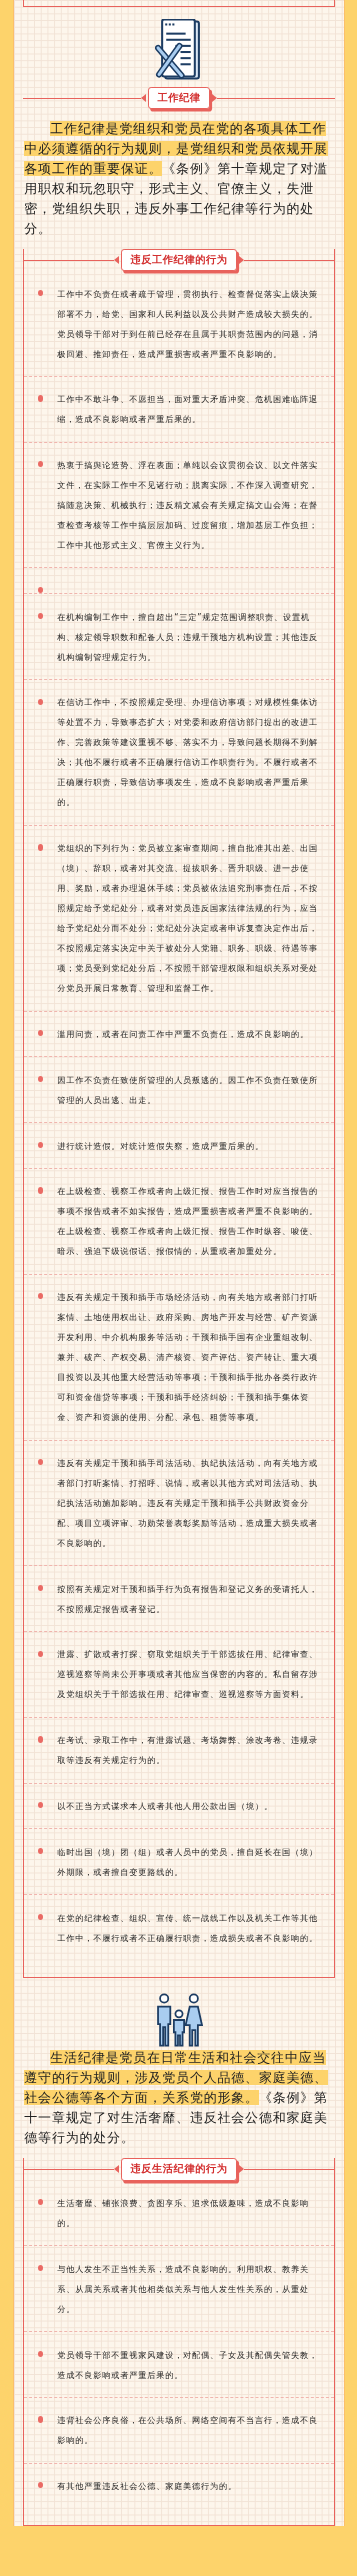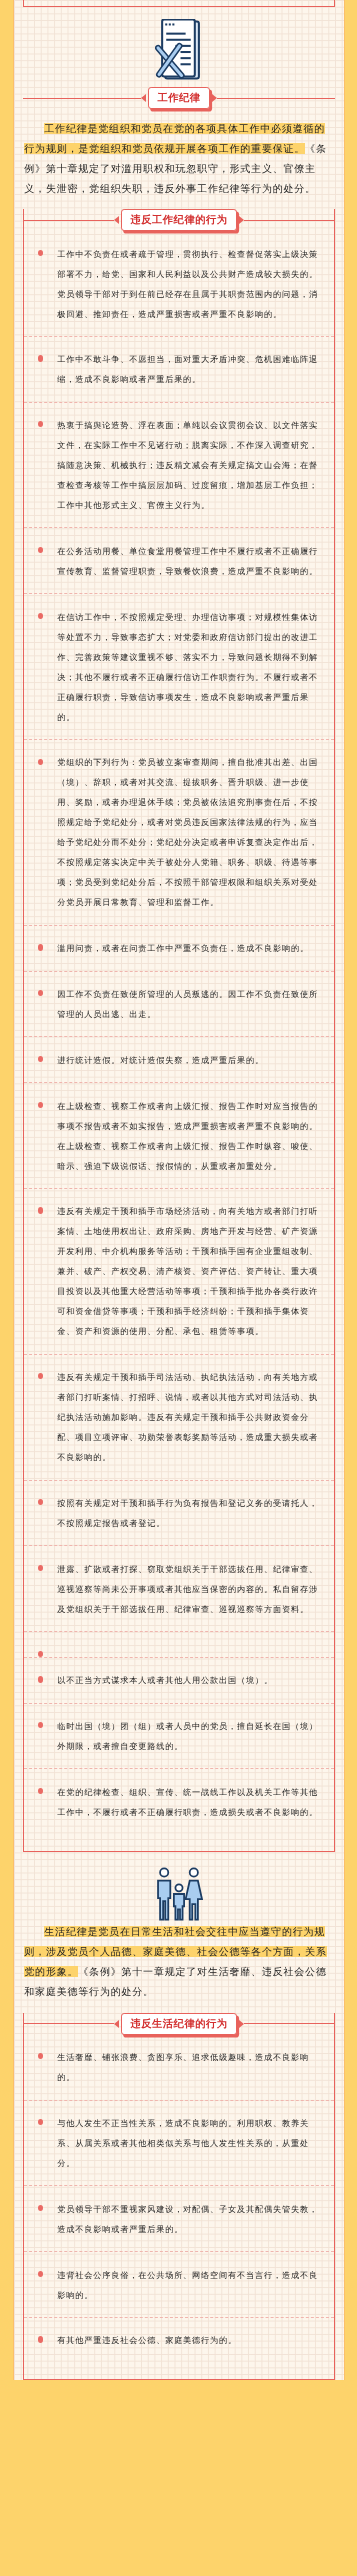--- a/index.html
+++ b/index.html
@@ -8,21 +8,21 @@
 .card{position:relative;margin:0 12px 0 13px;background-color:#fdf6ec;
  background-image:linear-gradient(#f2e3d6 0.5px,transparent 0.5px),linear-gradient(90deg,#f2e3d6 0.5px,transparent 0.5px);
  background-size:6.7px 6.7px;border-left:1.5px solid #fbbf6a;border-right:1.5px solid #fbbf6a;padding:0 9.3px}
 .topbox{height:6.7px;border:1px solid #e8625c;border-top:none;margin:0 0 0 0}
 .icon-wrap{display:flex;justify-content:center;padding-top:12.4px}
 .section-title{position:relative;display:flex;align-items:center;justify-content:flex-start;margin:4.1px 0 9.3px}
 .section-title .line{flex:1;height:1px;background:#e8625c}
 .section-title .tri-l{width:0;height:0;border-top:4.1px solid transparent;border-bottom:4.1px solid transparent;border-right:5.2px solid #e8625c;margin-right:2.1px}
 .section-title .tri-r{width:0;height:0;border-top:4.1px solid transparent;border-bottom:4.1px solid transparent;border-left:5.2px solid #e8625c;margin-left:2.1px}
 .badge{background:#fff;border:1px solid #e8625c;border-radius:3.1px;box-shadow:2.1px 2.6px 0 #e8625c;padding:3.1px 8.2px;color:#d32f2f;font-weight:bold;font-size:10.3px;letter-spacing:0.5px;white-space:nowrap}
-.intro{font-size:10px;line-height:20px;letter-spacing:0.8px;text-indent:2em;padding:0 1px 10.3px}
+.intro{font-size:13px;line-height:20px;letter-spacing:0.8px;text-indent:2em;padding:0 1px 10.3px}
 .hl{background:#fdd36b}
 .box{border:1px solid #e8625c;border-top:none;margin:0 0 0 0;position:relative}
 .box-head{position:relative;display:flex;align-items:center;margin:0 -1px}
 .box-head .line{flex:1;height:1px;background:#e8625c}
 .list{list-style:none}
 .list li{position:relative;padding:12.4px 9.3px 12.4px 33px;font-size:8.2px;line-height:20px;letter-spacing:0.8px;border-bottom:0.5px dashed #f0b5ae}
 .list li:last-child{border-bottom:none;padding-bottom:29px}
 .list li .dot{position:absolute;left:14px;top:18.5px;width:5.2px;height:6.2px;border-radius:50%;background:#ea6a64}
 svg{display:block}
 </style>
@@ -71,32 +71,33 @@
         <div class="line"></div>
         <div class="tri-l"></div>
         <div class="badge">违反工作纪律的行为</div>
         <div class="tri-r"></div>
         <div class="line"></div>
       </div>
       <ul class="list">
         <li><span class="dot"></span><span>工作中不负责任或者疏于管理，贯彻执行、检查督促落实上级决策部署不力，给党、国家和人民利益以及公共财产造成较大损失的。党员领导干部对于到任前已经存在且属于其职责范围内的问题，消极回避、推卸责任，造成严重损害或者严重不良影响的。</span></li>
         <li><span class="dot"></span><span>工作中不敢斗争、不愿担当，面对重大矛盾冲突、危机困难临阵退缩，造成不良影响或者严重后果的。</span></li>
         <li><span class="dot"></span><span>热衷于搞舆论造势、浮在表面；单纯以会议贯彻会议、以文件落实文件，在实际工作中不见诸行动；脱离实际，不作深入调查研究，搞随意决策、机械执行；违反精文减会有关规定搞文山会海；在督查检查考核等工作中搞层层加码、过度留痕，增加基层工作负担；工作中其他形式主义、官僚主义行为。</span></li>
-        <li><span class="dot"></span><span>在公务活动用餐、单位食堂用餐管理工作中不履行或者不正确履行宣传教育、监督管理职责，导致餐饮浪费，造成严重不良影响的。</span></li>
+        <li><span class="dot"></span></li>
+        <li><span class="dot"></span><span>在机构编制工作中，擅自超出“三定”规定范围调整职责、设置机构、核定领导职数和配备人员；违规干预地方机构设置；其他违反机构编制管理规定行为。</span></li>
         <li><span class="dot"></span><span>在信访工作中，不按照规定受理、办理信访事项；对规模性集体访等处置不力，导致事态扩大；对党委和政府信访部门提出的改进工作、完善政策等建议重视不够、落实不力，导致问题长期得不到解决；其他不履行或者不正确履行信访工作职责行为。不履行或者不正确履行职责，导致信访事项发生，造成不良影响或者严重后果的。</span></li>
         <li><span class="dot"></span><span>党组织的下列行为：党员被立案审查期间，擅自批准其出差、出国（境）、辞职，或者对其交流、提拔职务、晋升职级、进一步使用、奖励，或者办理退休手续；党员被依法追究刑事责任后，不按照规定给予党纪处分，或者对党员违反国家法律法规的行为，应当给予党纪处分而不处分；党纪处分决定或者申诉复查决定作出后，不按照规定落实决定中关于被处分人党籍、职务、职级、待遇等事项；党员受到党纪处分后，不按照干部管理权限和组织关系对受处分党员开展日常教育、管理和监督工作。</span></li>
         <li><span class="dot"></span><span>滥用问责，或者在问责工作中严重不负责任，造成不良影响的。</span></li>
         <li><span class="dot"></span><span>因工作不负责任致使所管理的人员叛逃的。因工作不负责任致使所管理的人员出逃、出走。</span></li>
         <li><span class="dot"></span><span>进行统计造假。对统计造假失察，造成严重后果的。</span></li>
         <li><span class="dot"></span><span>在上级检查、视察工作或者向上级汇报、报告工作时对应当报告的事项不报告或者不如实报告，造成严重损害或者严重不良影响的。在上级检查、视察工作或者向上级汇报、报告工作时纵容、唆使、暗示、强迫下级说假话、报假情的，从重或者加重处分。</span></li>
         <li><span class="dot"></span><span>违反有关规定干预和插手市场经济活动，向有关地方或者部门打听案情、土地使用权出让、政府采购、房地产开发与经营、矿产资源开发利用、中介机构服务等活动；干预和插手国有企业重组改制、兼并、破产、产权交易、清产核资、资产评估、资产转让、重大项目投资以及其他重大经营活动等事项；干预和插手批办各类行政许可和资金借贷等事项；干预和插手经济纠纷；干预和插手集体资金、资产和资源的使用、分配、承包、租赁等事项。</span></li>
         <li><span class="dot"></span><span>违反有关规定干预和插手司法活动、执纪执法活动，向有关地方或者部门打听案情、打招呼、说情，或者以其他方式对司法活动、执纪执法活动施加影响。违反有关规定干预和插手公共财政资金分配、项目立项评审、功勋荣誉表彰奖励等活动，造成重大损失或者不良影响的。</span></li>
         <li><span class="dot"></span><span>按照有关规定对干预和插手行为负有报告和登记义务的受请托人，不按照规定报告或者登记。</span></li>
         <li><span class="dot"></span><span>泄露、扩散或者打探、窃取党组织关于干部选拔任用、纪律审查、巡视巡察等尚未公开事项或者其他应当保密的内容的。私自留存涉及党组织关于干部选拔任用、纪律审查、巡视巡察等方面资料。</span></li>
-        <li><span class="dot"></span></li>
+        <li><span class="dot"></span><span>在考试、录取工作中，有泄露试题、考场舞弊、涂改考卷、违规录取等违反有关规定行为的。</span></li>
         <li><span class="dot"></span><span>以不正当方式谋求本人或者其他人用公款出国（境）。</span></li>
         <li><span class="dot"></span><span>临时出国（境）团（组）或者人员中的党员，擅自延长在国（境）外期限，或者擅自变更路线的。</span></li>
         <li><span class="dot"></span><span>在党的纪律检查、组织、宣传、统一战线工作以及机关工作等其他工作中，不履行或者不正确履行职责，造成损失或者不良影响的。</span></li>
       </ul>
     </div>
 
     <div class="icon-wrap" style="padding-top:15.5px">
       <svg width="47" height="55" viewBox="0 0 92 106">
         <g stroke="#1d3d63" stroke-width="3.5" fill="#a9cdf0">
           <circle cx="16" cy="10" r="8" fill="#fff"></circle>

